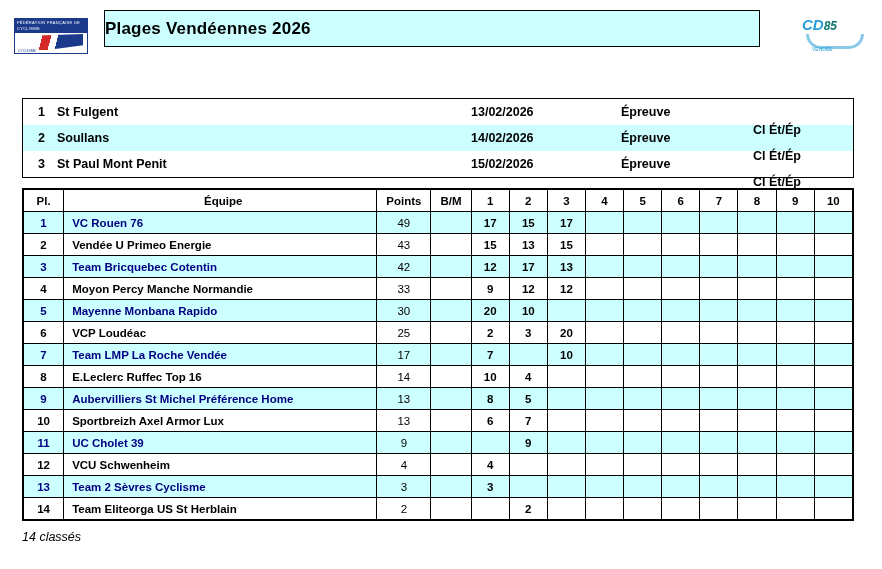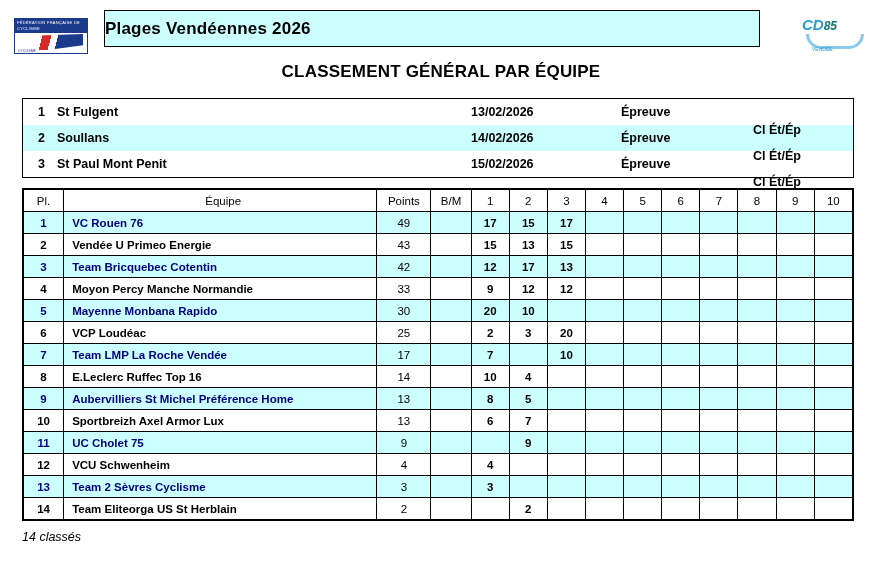--- a/index.html
+++ b/index.html
@@ -184,21 +184,21 @@
     width: 830px;
     table-layout: fixed;
   }
   table.rank th, table.rank td {
     border: 1px solid #000000;
     font-size: 11.5px;
     height: 22px;
     box-sizing: border-box;
   }
   table.rank thead th {
-    font-weight: normal;
+    font-weight: bold;
     background: #ffffff;
     text-align: center;
     padding: 0 2px;
   }
   table.rank thead th.h-pl { text-align: center; }
   table.rank thead th.h-team { text-align: center; padding-left: 8px; }
   table.rank td.c-pl {
     text-align: center;
     font-weight: bold;
   }
@@ -249,21 +249,20 @@
 
     <div class="logo-right">
       <div class="cd-text">
         <span>CD</span><span class="num">85</span>
       </div>
       <div class="wave"></div>
       <div class="sub">VENDÉE</div>
     </div>
   </div>
 
-  <div class="subtitle">CLASSEMENT GÉNÉRAL PAR ÉQUIPE</div>
 
   <div class="stages">
     <div class="stage-row">
       <div class="s-num">1</div>
       <div class="s-name">St Fulgent</div>
       <div class="s-date">13/02/2026</div>
       <div class="s-type">Épreuve</div>
       <div class="s-cat">Cl Ét/Ép</div>
     </div>
     <div class="stage-row alt">
@@ -474,21 +473,21 @@
             <td class="c-st"></td>
             <td class="c-st"></td>
             <td class="c-st"></td>
             <td class="c-st"></td>
             <td class="c-st"></td>
             <td class="c-st"></td>
             <td class="c-st"></td>
           </tr>
           <tr class="alt">
             <td class="c-pl">11</td>
-            <td class="c-team">UC Cholet 75</td>
+            <td class="c-team">UC Cholet 39</td>
             <td class="c-pts">9</td>
             <td class="c-bm"></td>
             <td class="c-st"></td>
             <td class="c-st">9</td>
             <td class="c-st"></td>
             <td class="c-st"></td>
             <td class="c-st"></td>
             <td class="c-st"></td>
             <td class="c-st"></td>
             <td class="c-st"></td>

